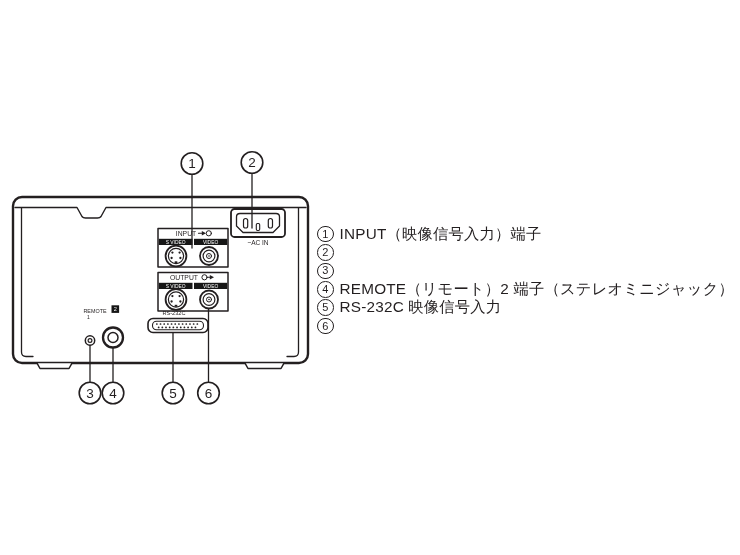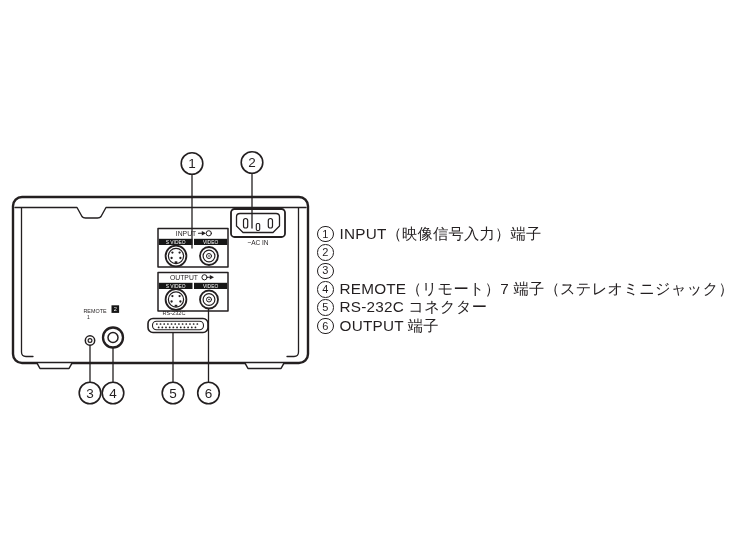--- a/index.html
+++ b/index.html
@@ -151,25 +151,24 @@
       <span class="ltxt">INPUT（映像信号入力）端子</span>
     </div>
     <div class="lrow">
       <span class="lnum">2</span>
     </div>
     <div class="lrow">
       <span class="lnum">3</span>
     </div>
     <div class="lrow">
       <span class="lnum">4</span>
-      <span class="ltxt">REMOTE（リモート）7 端子（ステレオミニジャック）</span>
+      <span class="ltxt">REMOTE（リモート）2 端子（ステレオミニジャック）</span>
     </div>
     <div class="lrow">
       <span class="lnum">5</span>
-      <span class="ltxt">RS-232C コネクター</span>
+      <span class="ltxt">RS-232C 映像信号入力</span>
     </div>
     <div class="lrow">
       <span class="lnum">6</span>
-      <span class="ltxt">OUTPUT 端子</span>
     </div>
   </div>
 
 </div>
 
 </body></html>

